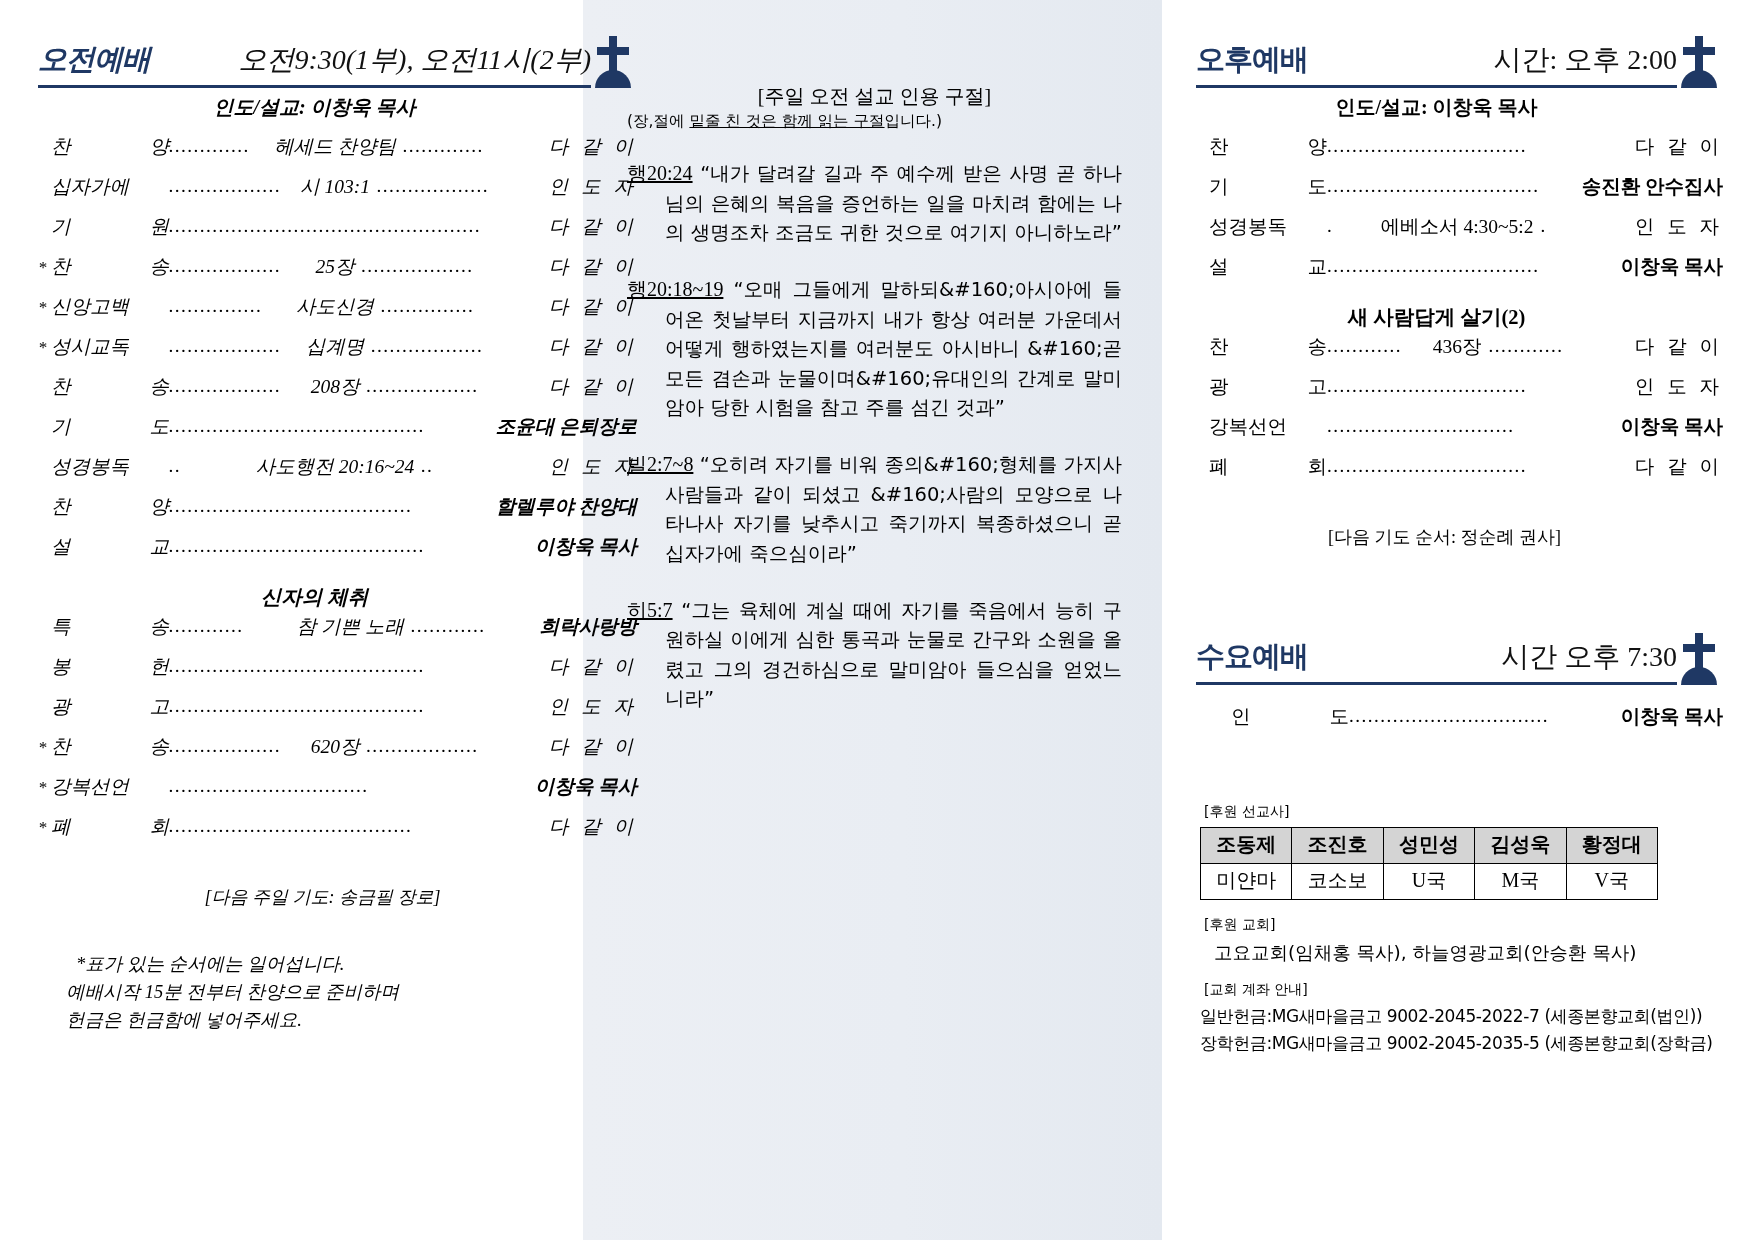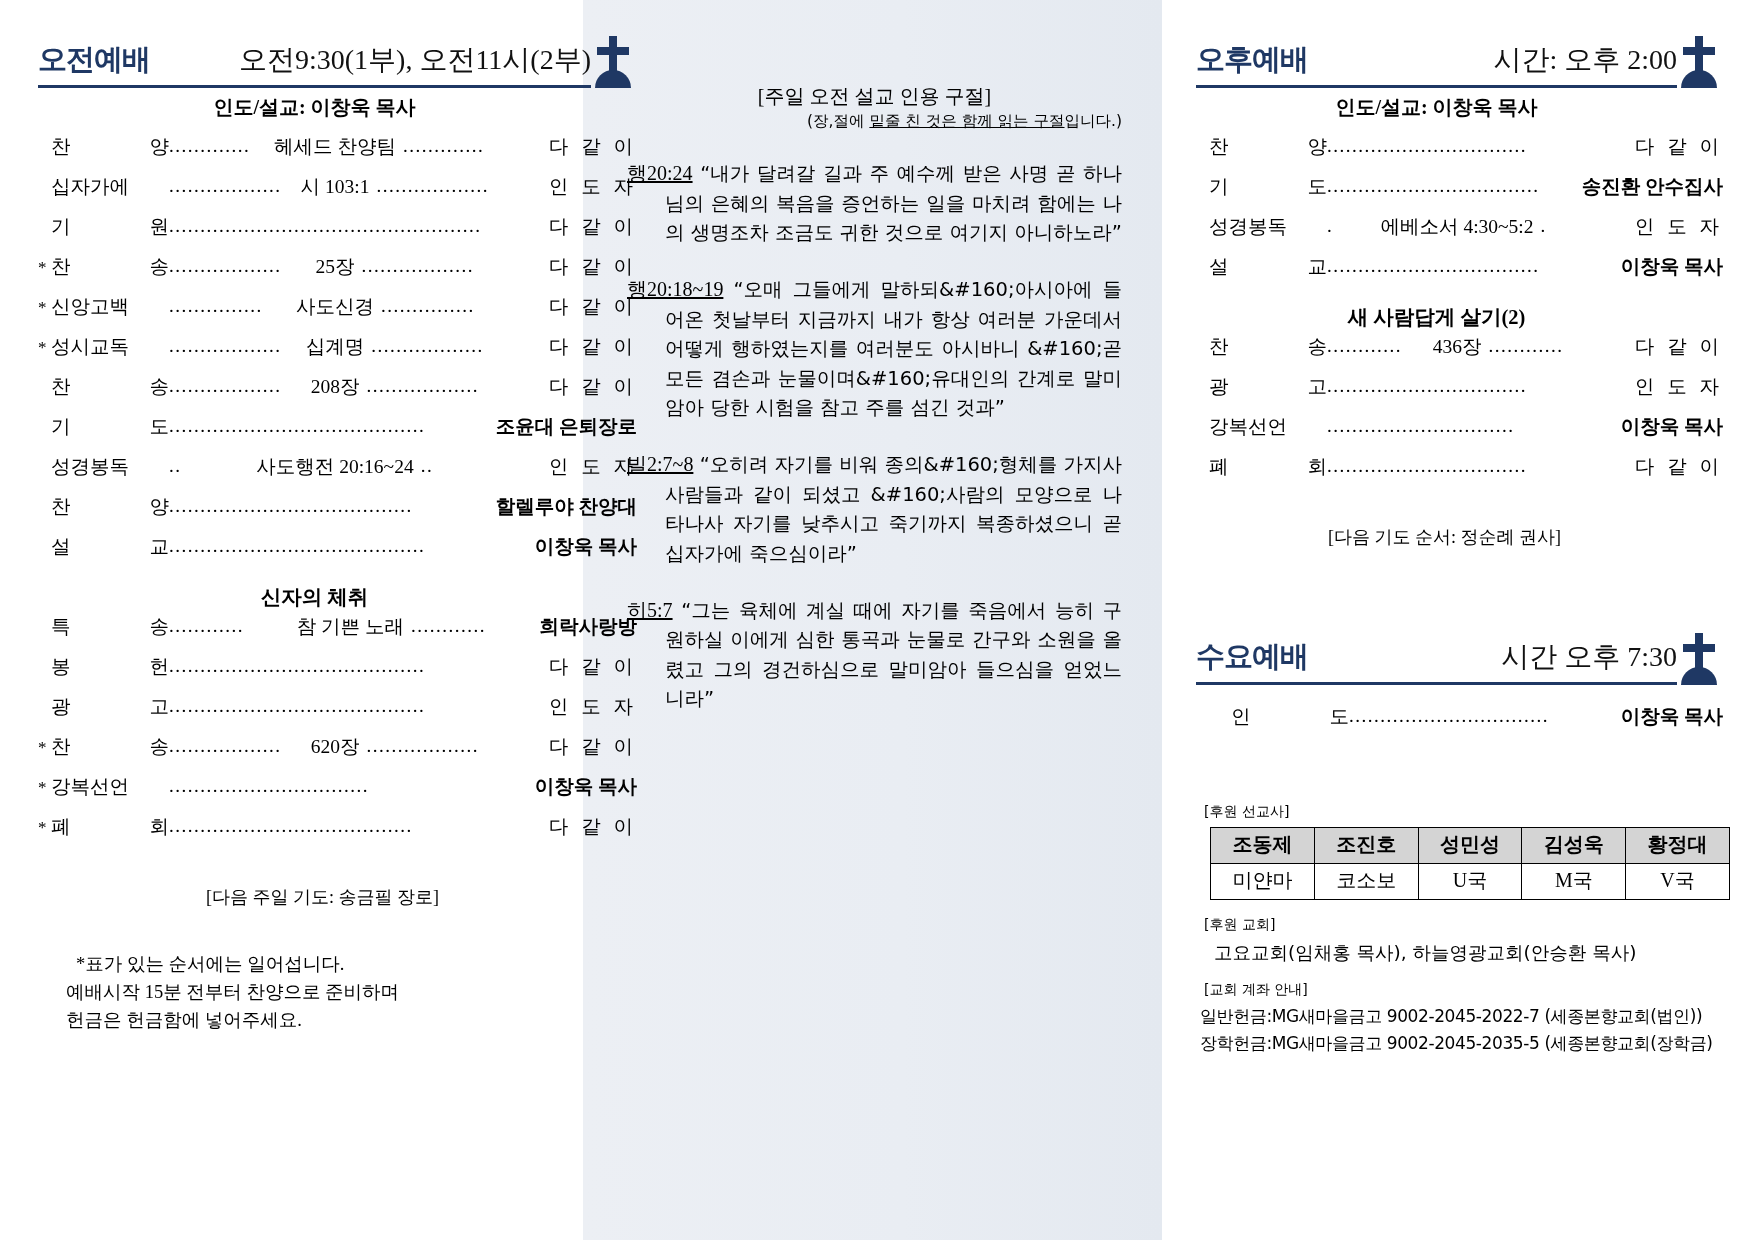--- a/index.html
+++ b/index.html
@@ -30,21 +30,21 @@
     height: 1240px;
     background: linear-gradient(to right, #eceff4 0%, #e9edf3 55%, #e4e9f0 100%);
   }
 
   
   .col {
     position: absolute;
     top: 0;
     box-sizing: border-box;
   }
-  .col-left  { left: 0px;    width: 671px;  padding: 40px 34px 0 38px; }
+  .col-left  { left: 0px;    width: 671px;  padding: 40px 34px 0 38px; font-style: italic; }
   .col-mid   { left: 583px;  width: 579px;  padding: 52px 40px 0 44px; margin-top: 32px; }
   .col-right { left: 1162px; width: 591px;  padding: 40px 30px 0 34px; }
 
   
   .svc-head {
     position: relative;
     margin-bottom: 6px;
   }
   .svc-head-row {
     display: flex;
@@ -189,21 +189,21 @@
   }
   .foot-notes .ln1 { padding-left: 10px; }
 
   
   .mid-title {
     text-align: center;
     font-size: 20px;
     line-height: 1.25;
   }
   .mid-sub {
-    text-align: right;
+    text-align: left;
     font-family: "DejaVu Sans", "Liberation Sans", sans-serif;
     font-size: 15.5px;
     margin-top: 2px;
   }
   .mid-sub u { text-decoration: underline; }
   .verse {
     margin-top: 26px;
     font-family: "DejaVu Sans", "Liberation Sans", sans-serif;
     font-size: 19.5px;
     line-height: 1.52;
@@ -225,22 +225,22 @@
     font-family: "DejaVu Sans", "Liberation Sans", sans-serif;
     font-size: 14px;
     font-weight: normal;
     margin: 0 0 6px 0;
   }
   .section-gap-1 { height: 56px; }
   .section-gap-2 { height: 88px; }
 
   table.miss {
     border-collapse: collapse;
-    width: 520px;
-    margin: 2px 0 16px 14px;
+    width: 458px;
+    margin: 2px 0 16px 4px;
     font-family: "Liberation Serif", serif;
   }
   table.miss th, table.miss td {
     border: 1.6px solid #000000;
     text-align: center;
     font-size: 20px;
     padding: 3px 2px 5px 2px;
     white-space: nowrap;
   }
   table.miss th {

